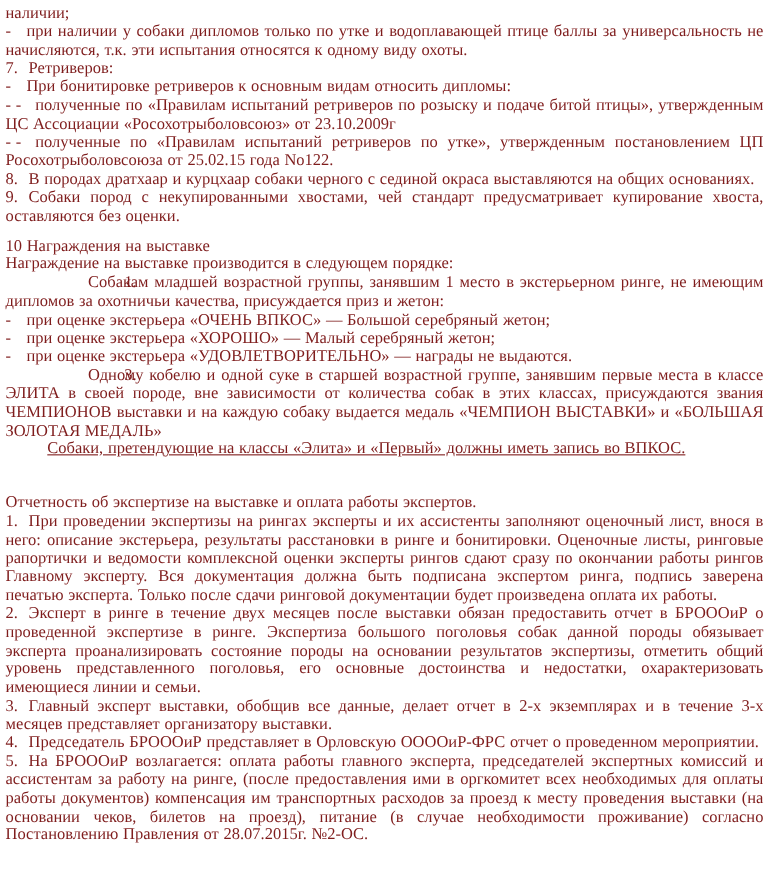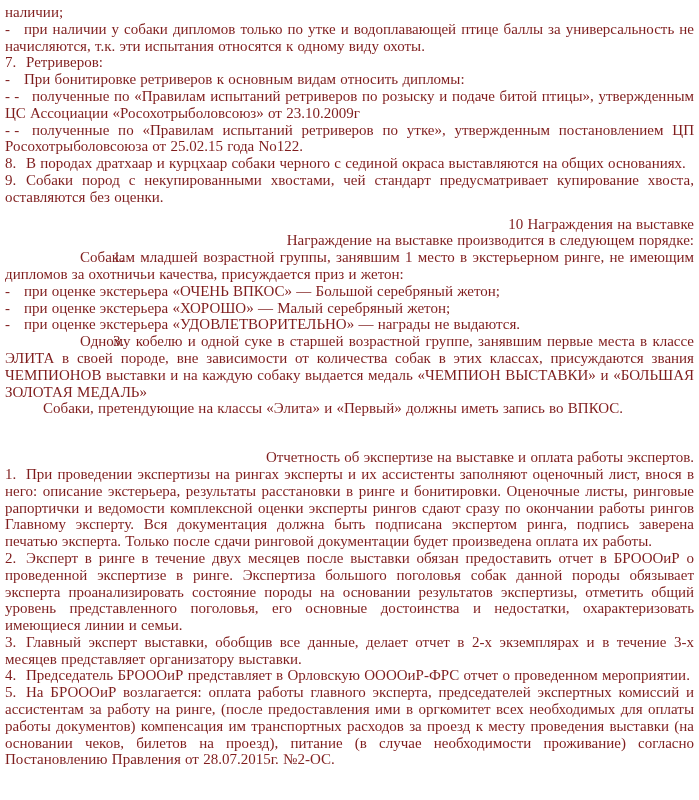--- a/index.html
+++ b/index.html
@@ -21,24 +21,24 @@
     font-size: 15px;
     line-height: 16.8px;
     color: #7f1d1d;
     background: #ffffff;
   }
   .page p {
     margin: 0;
     text-align: justify;
     word-spacing: 0.5px;
   }
-  .page p.align-center { text-align: right; }
+  .page p.align-center { text-align: left; }
   .page p.align-left   { text-align: left; }
   .page p.indent-large { text-indent: 54px; }
-  .page p.indent-small { text-indent: 38px; }
+  .page p.indent-small { text-indent: 38px; text-decoration: underline; }
   .marker {
     display: inline-block;
     white-space: pre;
   }
   .m-dash  { width: 19px; }
   .m-dash2 { width: 27px; }
   .m-num   { width: 21px; }
 </style>
 </head>
 <body>

